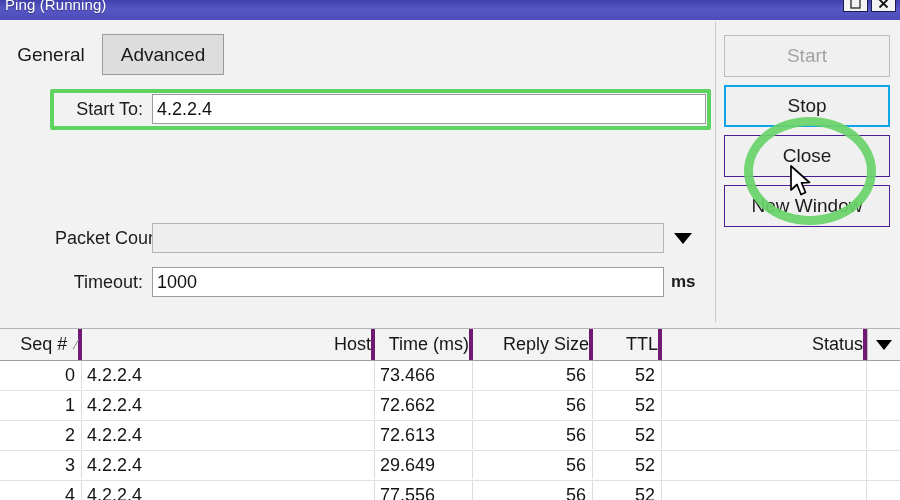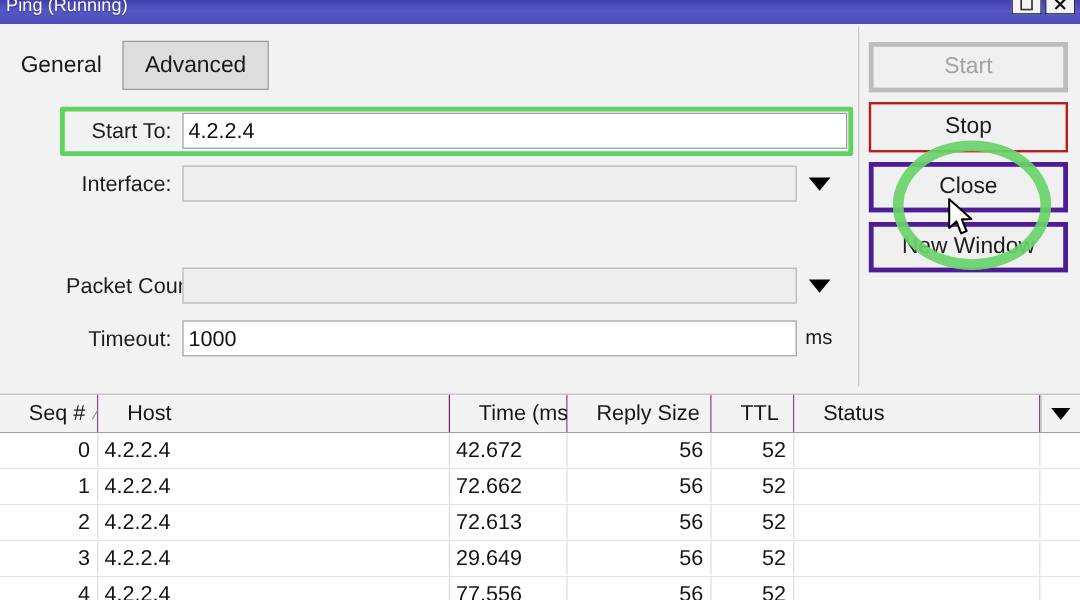--- a/index.html
+++ b/index.html
@@ -62,21 +62,21 @@
     border:1px solid #9b9b9b;background:#ffffff;
     font-size:18px;color:#111;
     padding:0 4px;display:flex;align-items:center;
     font-family:"Liberation Sans",sans-serif;
   }
   .fld.disabled{background:#eeeeee;border-color:#b5b5b5;}
   .caret{
     width:0;height:0;border-left:9px solid transparent;border-right:9px solid transparent;
     border-top:11px solid #000;margin-left:10px;
   }
-  .unit{font-size:17px;color:#1c1c1c;margin-left:7px;}
+  .unit{font-size:17px;color:#1c1c1c;margin-left:7px;font-weight:bold;}
 
   
   #row-pingto{left:55px;top:19px;}
   #row-iface{left:55px;top:63px;}
   #row-arp{left:150px;top:110px;}
   #row-pkt{left:55px;top:148px;}
   #row-timeout{left:55px;top:192px;}
 
   #row-pingto .lbl{width:88px;}
   #row-iface .lbl{width:88px;}
@@ -98,27 +98,27 @@
   .hl-rect{
     position:absolute;left:50px;top:89px;width:661px;height:41px;
     border:4px solid #5fd35f;box-sizing:border-box;border-radius:2px;
     pointer-events:none;
   }
 
   
   .btncol{position:absolute;left:724px;top:35px;width:166px;}
   .btn{
     box-sizing:border-box;width:166px;height:42px;margin-bottom:8px;
-    background:#f0f0f0;border:4px solid #4c1d95;
+    background:#f0f0f0;border:1px solid #4c1d95;
     font-size:19px;color:#1c1c1c;
     display:flex;align-items:center;justify-content:center;
     font-family:"Liberation Sans",sans-serif;
   }
   .btn.disabled{color:#a3a3a3;border-color:#bdbdbd;}
-  .btn.focused{border:2px solid #b91c1c;}
+  .btn.focused{border:2px solid #0ea5e9;}
 
   
   .hl-circle{
     position:absolute;left:744px;top:117px;width:132px;height:108px;
     border:9px solid #69d269;border-radius:50%;box-sizing:border-box;
     pointer-events:none;opacity:.92;
   }
 
   
   .cursor{position:absolute;left:789px;top:165px;pointer-events:none;}
@@ -128,24 +128,24 @@
     position:absolute;left:0;top:328px;width:900px;height:172px;
     background:#ffffff;overflow:hidden;
     border-top:1px solid #b4b4b4;
   }
   .thead{
     position:relative;height:32px;box-sizing:border-box;
     background:#f3f3f3;border-bottom:1px solid #9e9e9e;
   }
   .th{
     position:absolute;top:0;height:31px;box-sizing:border-box;
-    border-right:1px solid #701a75;
+    border-right:4px solid #701a75;
     font-size:18px;color:#161616;
     display:flex;align-items:center;padding-left:24px;
-    white-space:nowrap;background:#f3f3f3;
+    white-space:nowrap;background:#f3f3f3;justify-content:flex-end;
   }
   .sortmark{
     font-size:13px;color:#8d8d8d;margin-left:7px;
     transform:skewX(-18deg);
   }
   .th-menu{
     position:absolute;right:0;top:0;width:33px;height:31px;box-sizing:border-box;
     border-left:1px solid #b9b9b9;background:#f3f3f3;
     display:flex;align-items:center;justify-content:center;
   }
@@ -203,25 +203,20 @@
     </div>
   </div>
 
   <div class="form-panel">
 
     <div class="row" id="row-pingto">
       <div class="lbl">Start To:</div>
       <div class="fld" placeholder="">4.2.2.4</div>
     </div>
 
-    <div class="row" id="row-iface">
-      <div class="lbl">Interface:</div>
-      <div class="fld disabled"></div>
-      <div class="caret"></div>
-    </div>
 
 
     <div class="row" id="row-pkt">
       <div class="lbl">Packet Count:</div>
       <div class="fld disabled"></div>
       <div class="caret"></div>
     </div>
 
     <div class="row" id="row-timeout">
       <div class="lbl">Timeout:</div>
@@ -279,21 +274,21 @@
         <span>Status</span>
       </div>
       <div class="th-menu">
         <span class="caret"></span>
       </div>
     </div>
 
     <div class="trow">
       <div class="td num c-seq">0</div>
       <div class="td txt c-host">4.2.2.4</div>
-      <div class="td txt c-time">42.672</div>
+      <div class="td txt c-time">73.466</div>
       <div class="td num c-reply">56</div>
       <div class="td num c-ttl">52</div>
       <div class="td txt c-status"></div>
     </div>
 
     <div class="trow">
       <div class="td num c-seq">1</div>
       <div class="td txt c-host">4.2.2.4</div>
       <div class="td txt c-time">72.662</div>
       <div class="td num c-reply">56</div>

